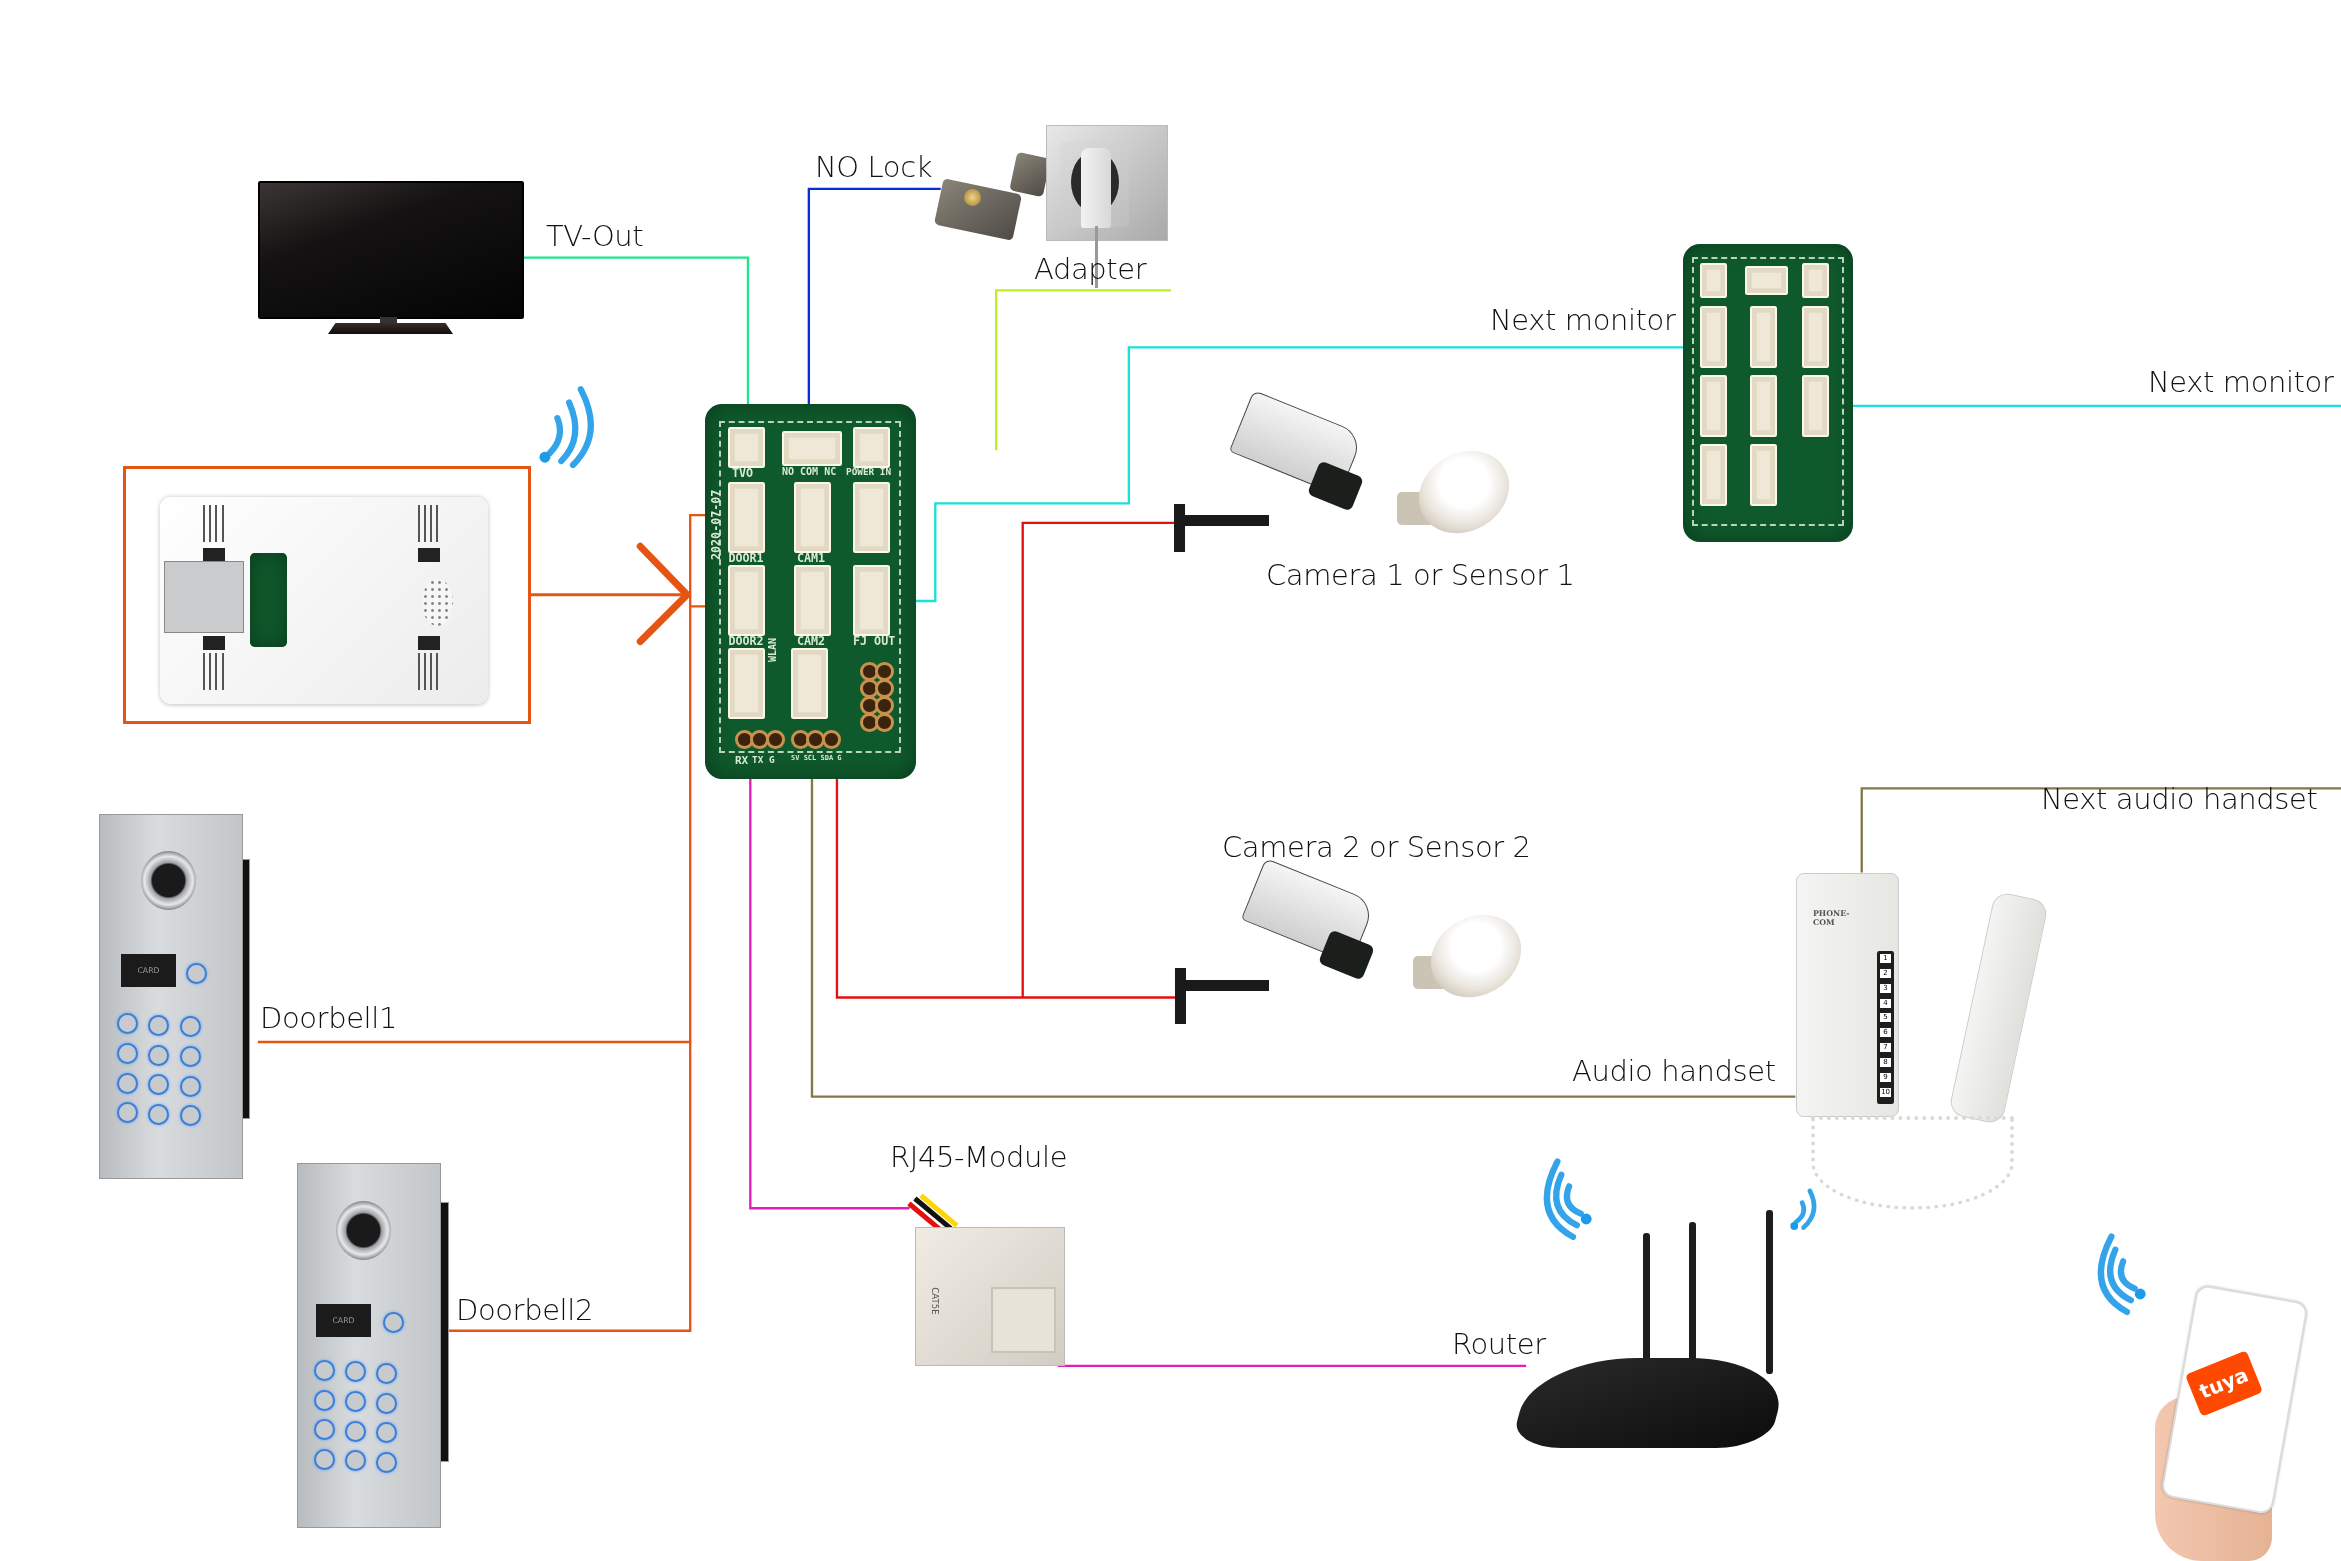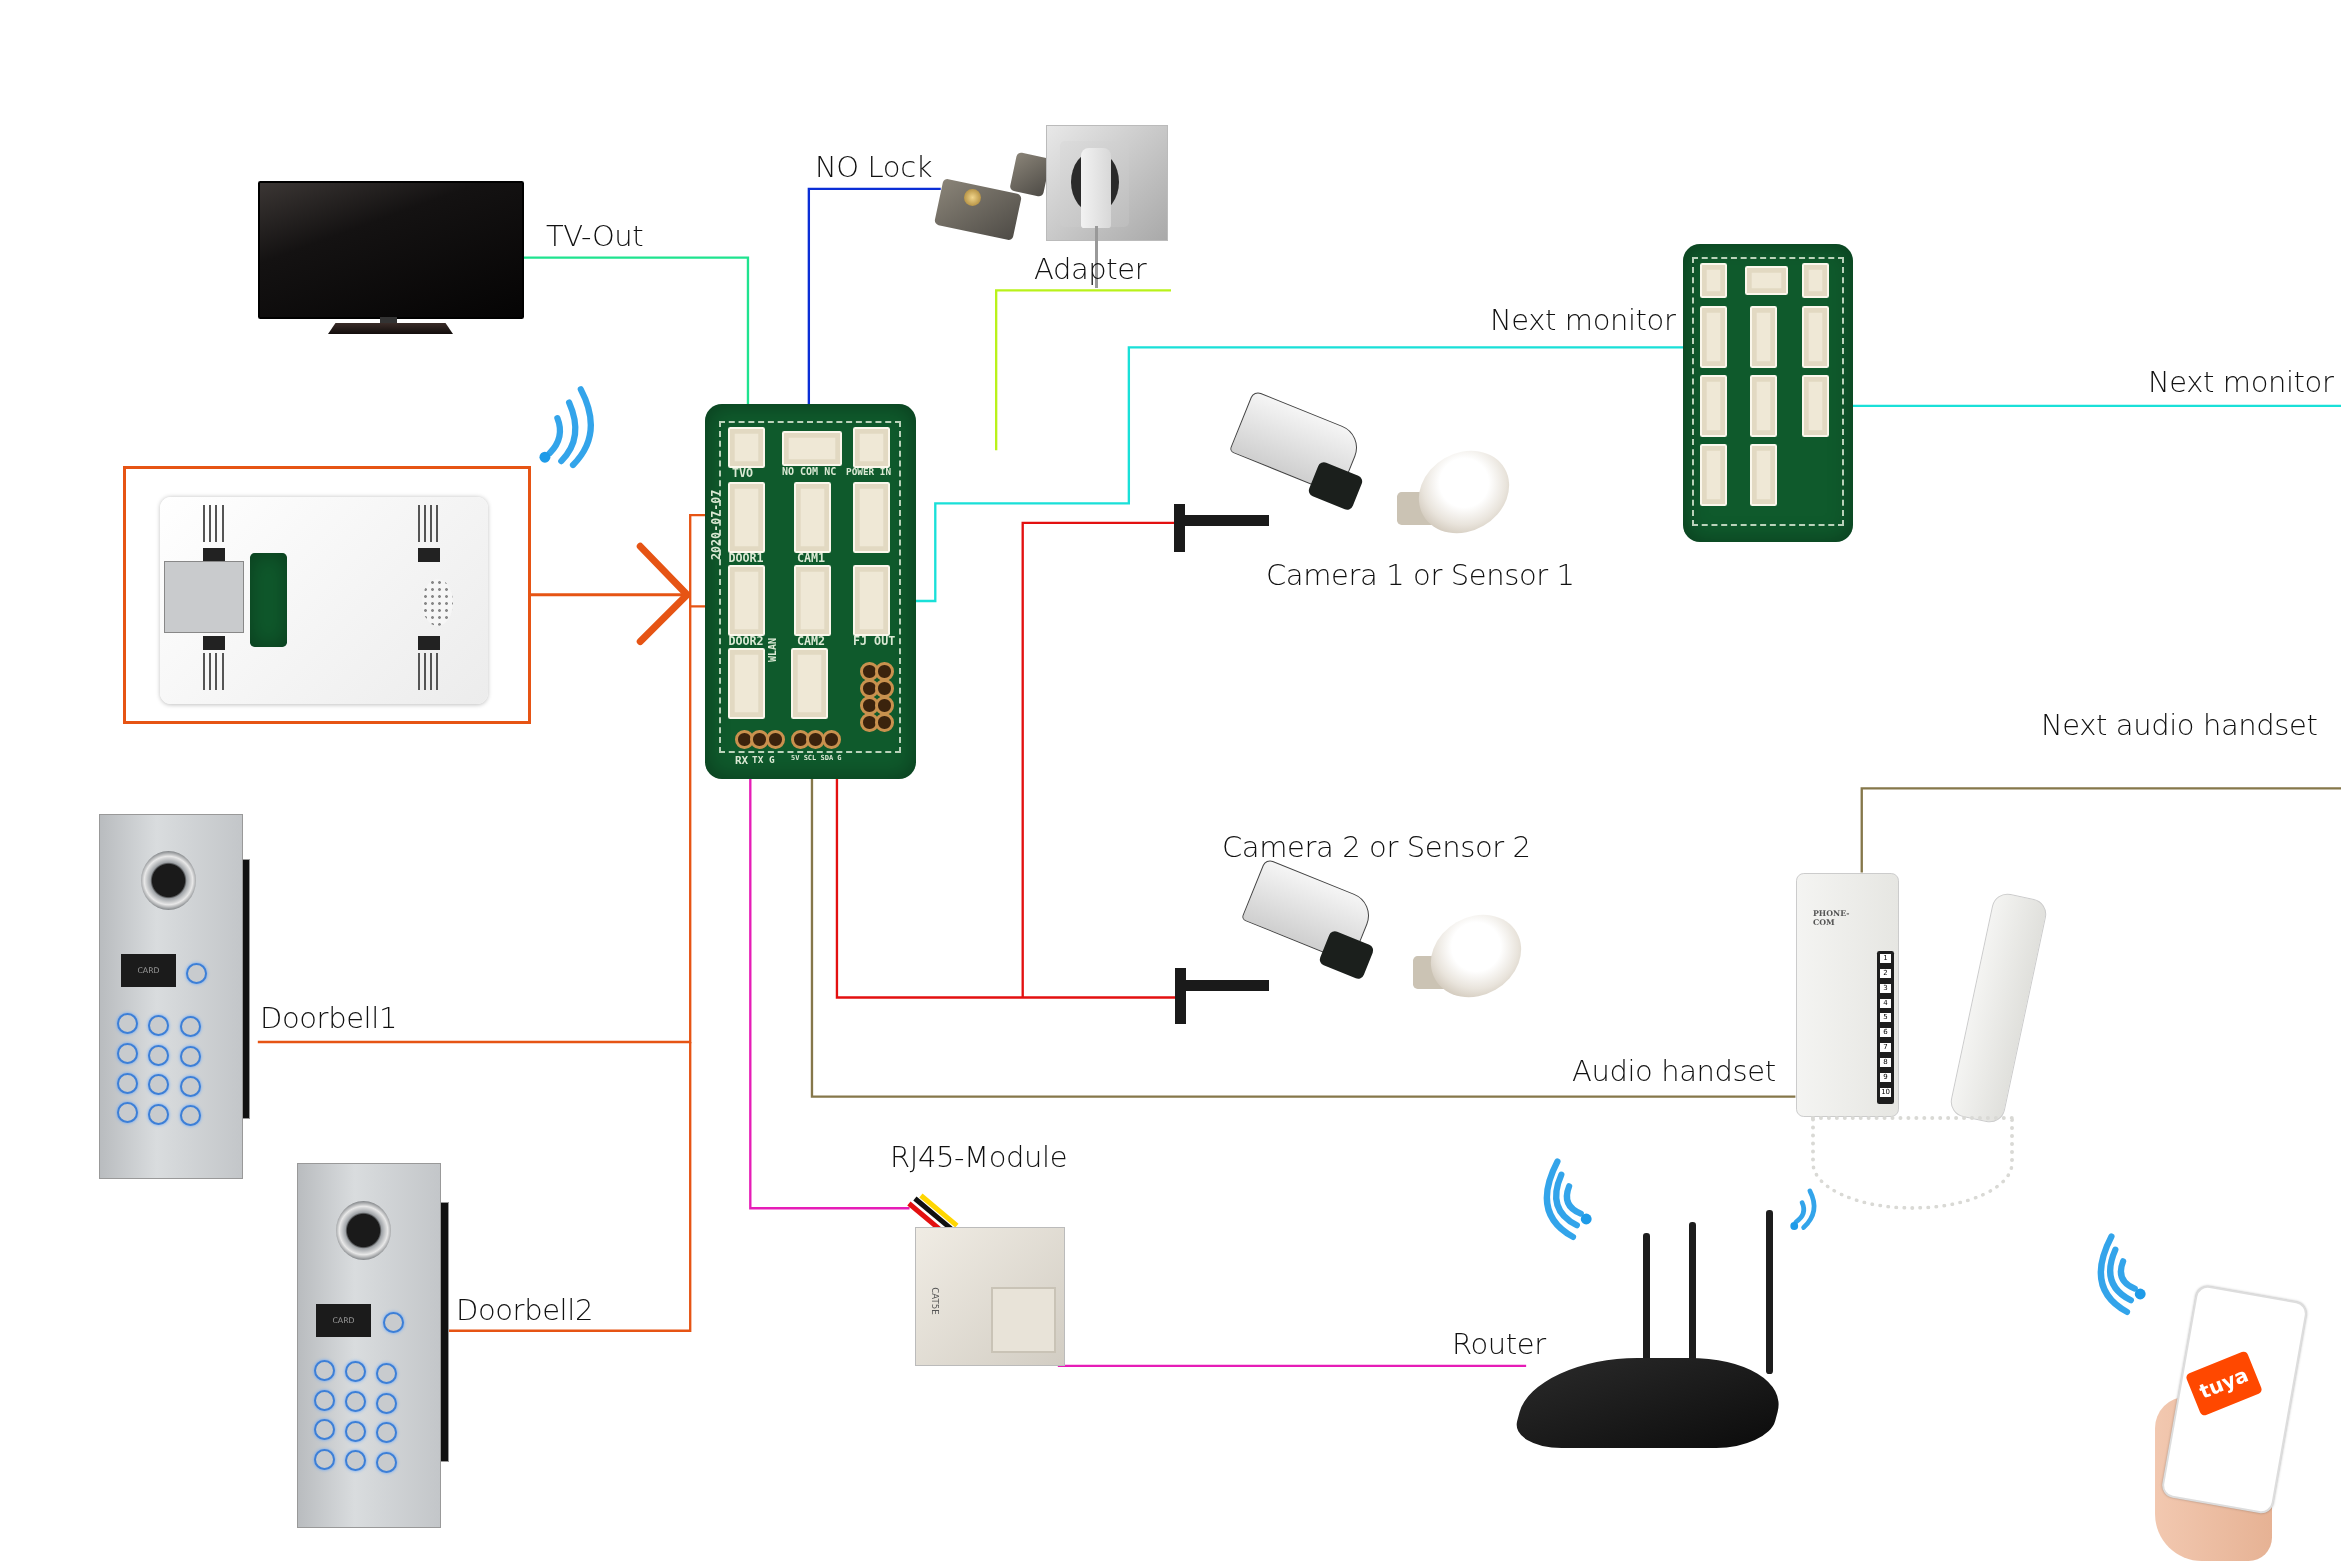--- a/index.html
+++ b/index.html
@@ -329,21 +329,21 @@
     <div class="key" style="left:376px;top:1393px;"></div>
     <div class="key" style="left:314px;top:1419px;"></div>
     <div class="key" style="left:345px;top:1421px;"></div>
     <div class="key" style="left:376px;top:1422px;"></div>
     <div class="key" style="left:314px;top:1449px;"></div>
     <div class="key" style="left:345px;top:1450px;"></div>
     <div class="key" style="left:376px;top:1452px;"></div>
   </div>
   <span class="lbl" style="left:456px;top:1293px;">Doorbell2</span>
 
-  <span class="lbl" style="left:2041px;top:708px;">Next audio handset</span>
+  <span class="lbl" style="left:2041px;top:782px;">Next audio handset</span>
   <span class="lbl" style="left:1572px;top:1054px;">Audio handset</span>
   <div class="dev">
     <div class="hs-base" style="left:1796px;top:873px;width:101px;height:242px;"></div>
     <div style="position:absolute;left:1813px;top:909px;width:47px;height:17px;font-size:7.8px;font-weight:bold;color:#555;font-family:'DejaVu Serif', serif;">PHONE-COM</div>
     <div class="hs-btnbar" style="left:1877px;top:951px;width:17px;height:153px;">
       <div class="hs-btn" style="left:3.1px;top:3.1px;">1</div>
       <div class="hs-btn" style="left:3.1px;top:18px;">2</div>
       <div class="hs-btn" style="left:3.1px;top:33px;">3</div>
       <div class="hs-btn" style="left:3.1px;top:48px;">4</div>
       <div class="hs-btn" style="left:3.1px;top:62px;">5</div>

